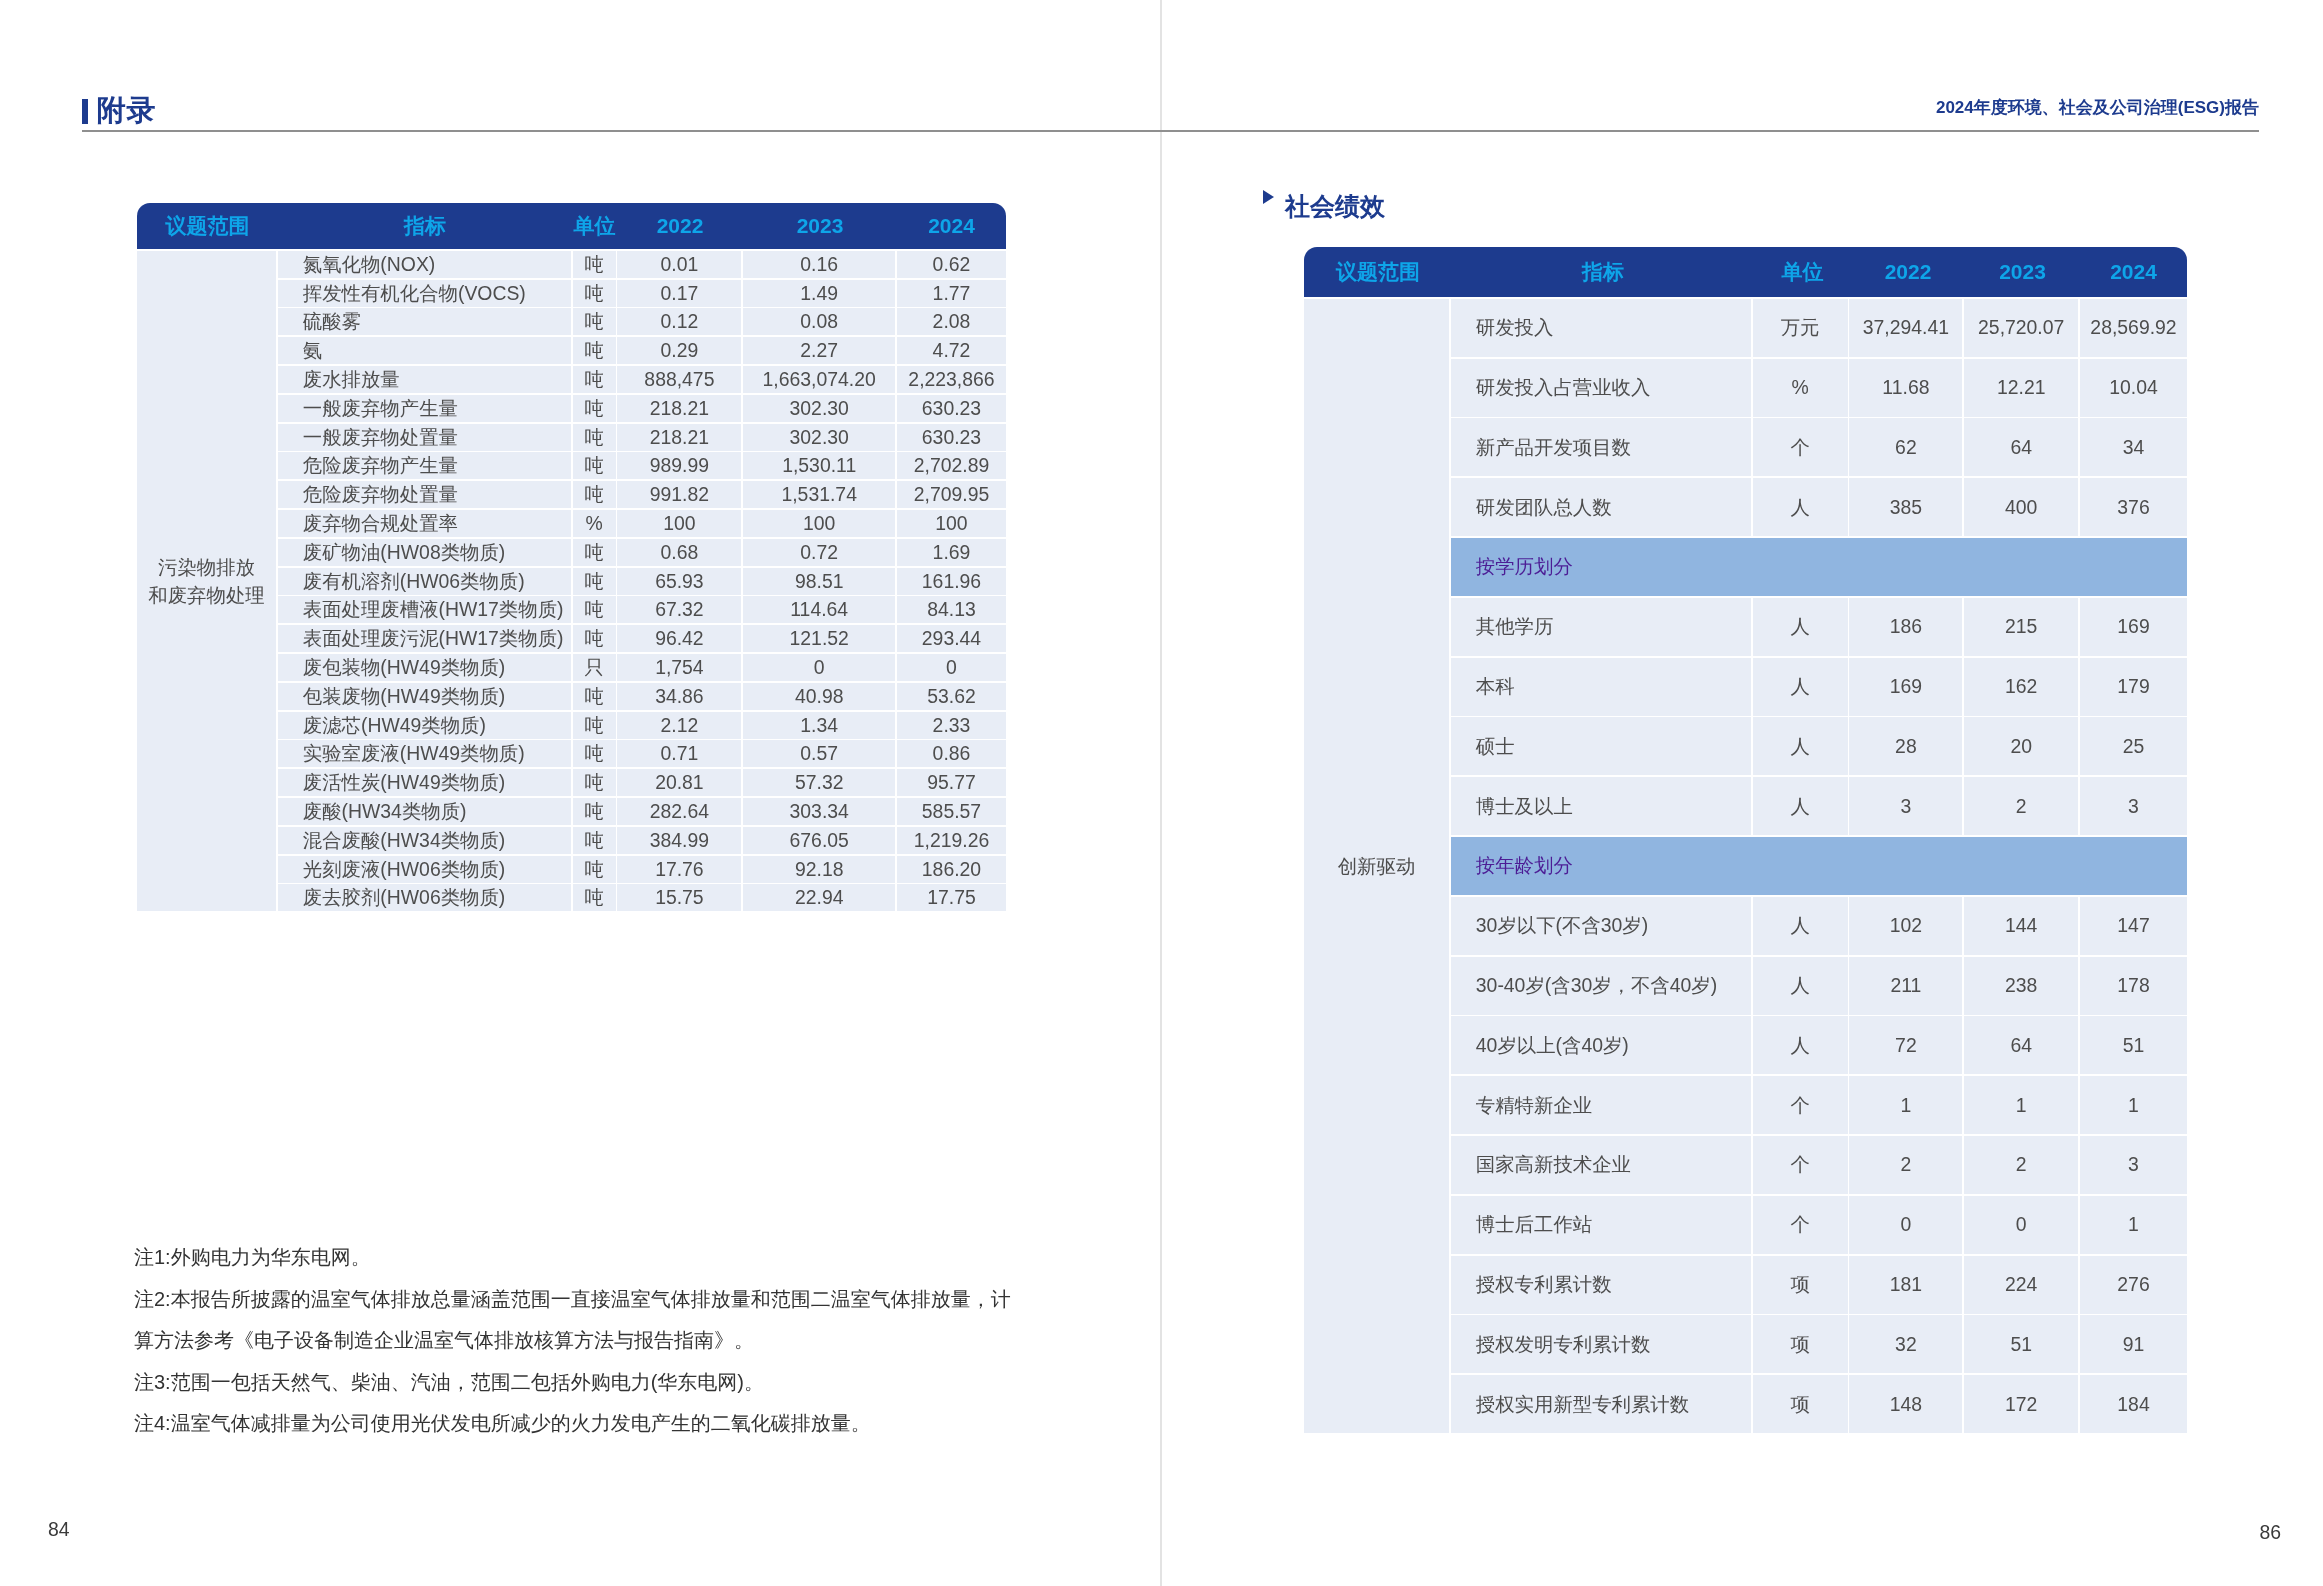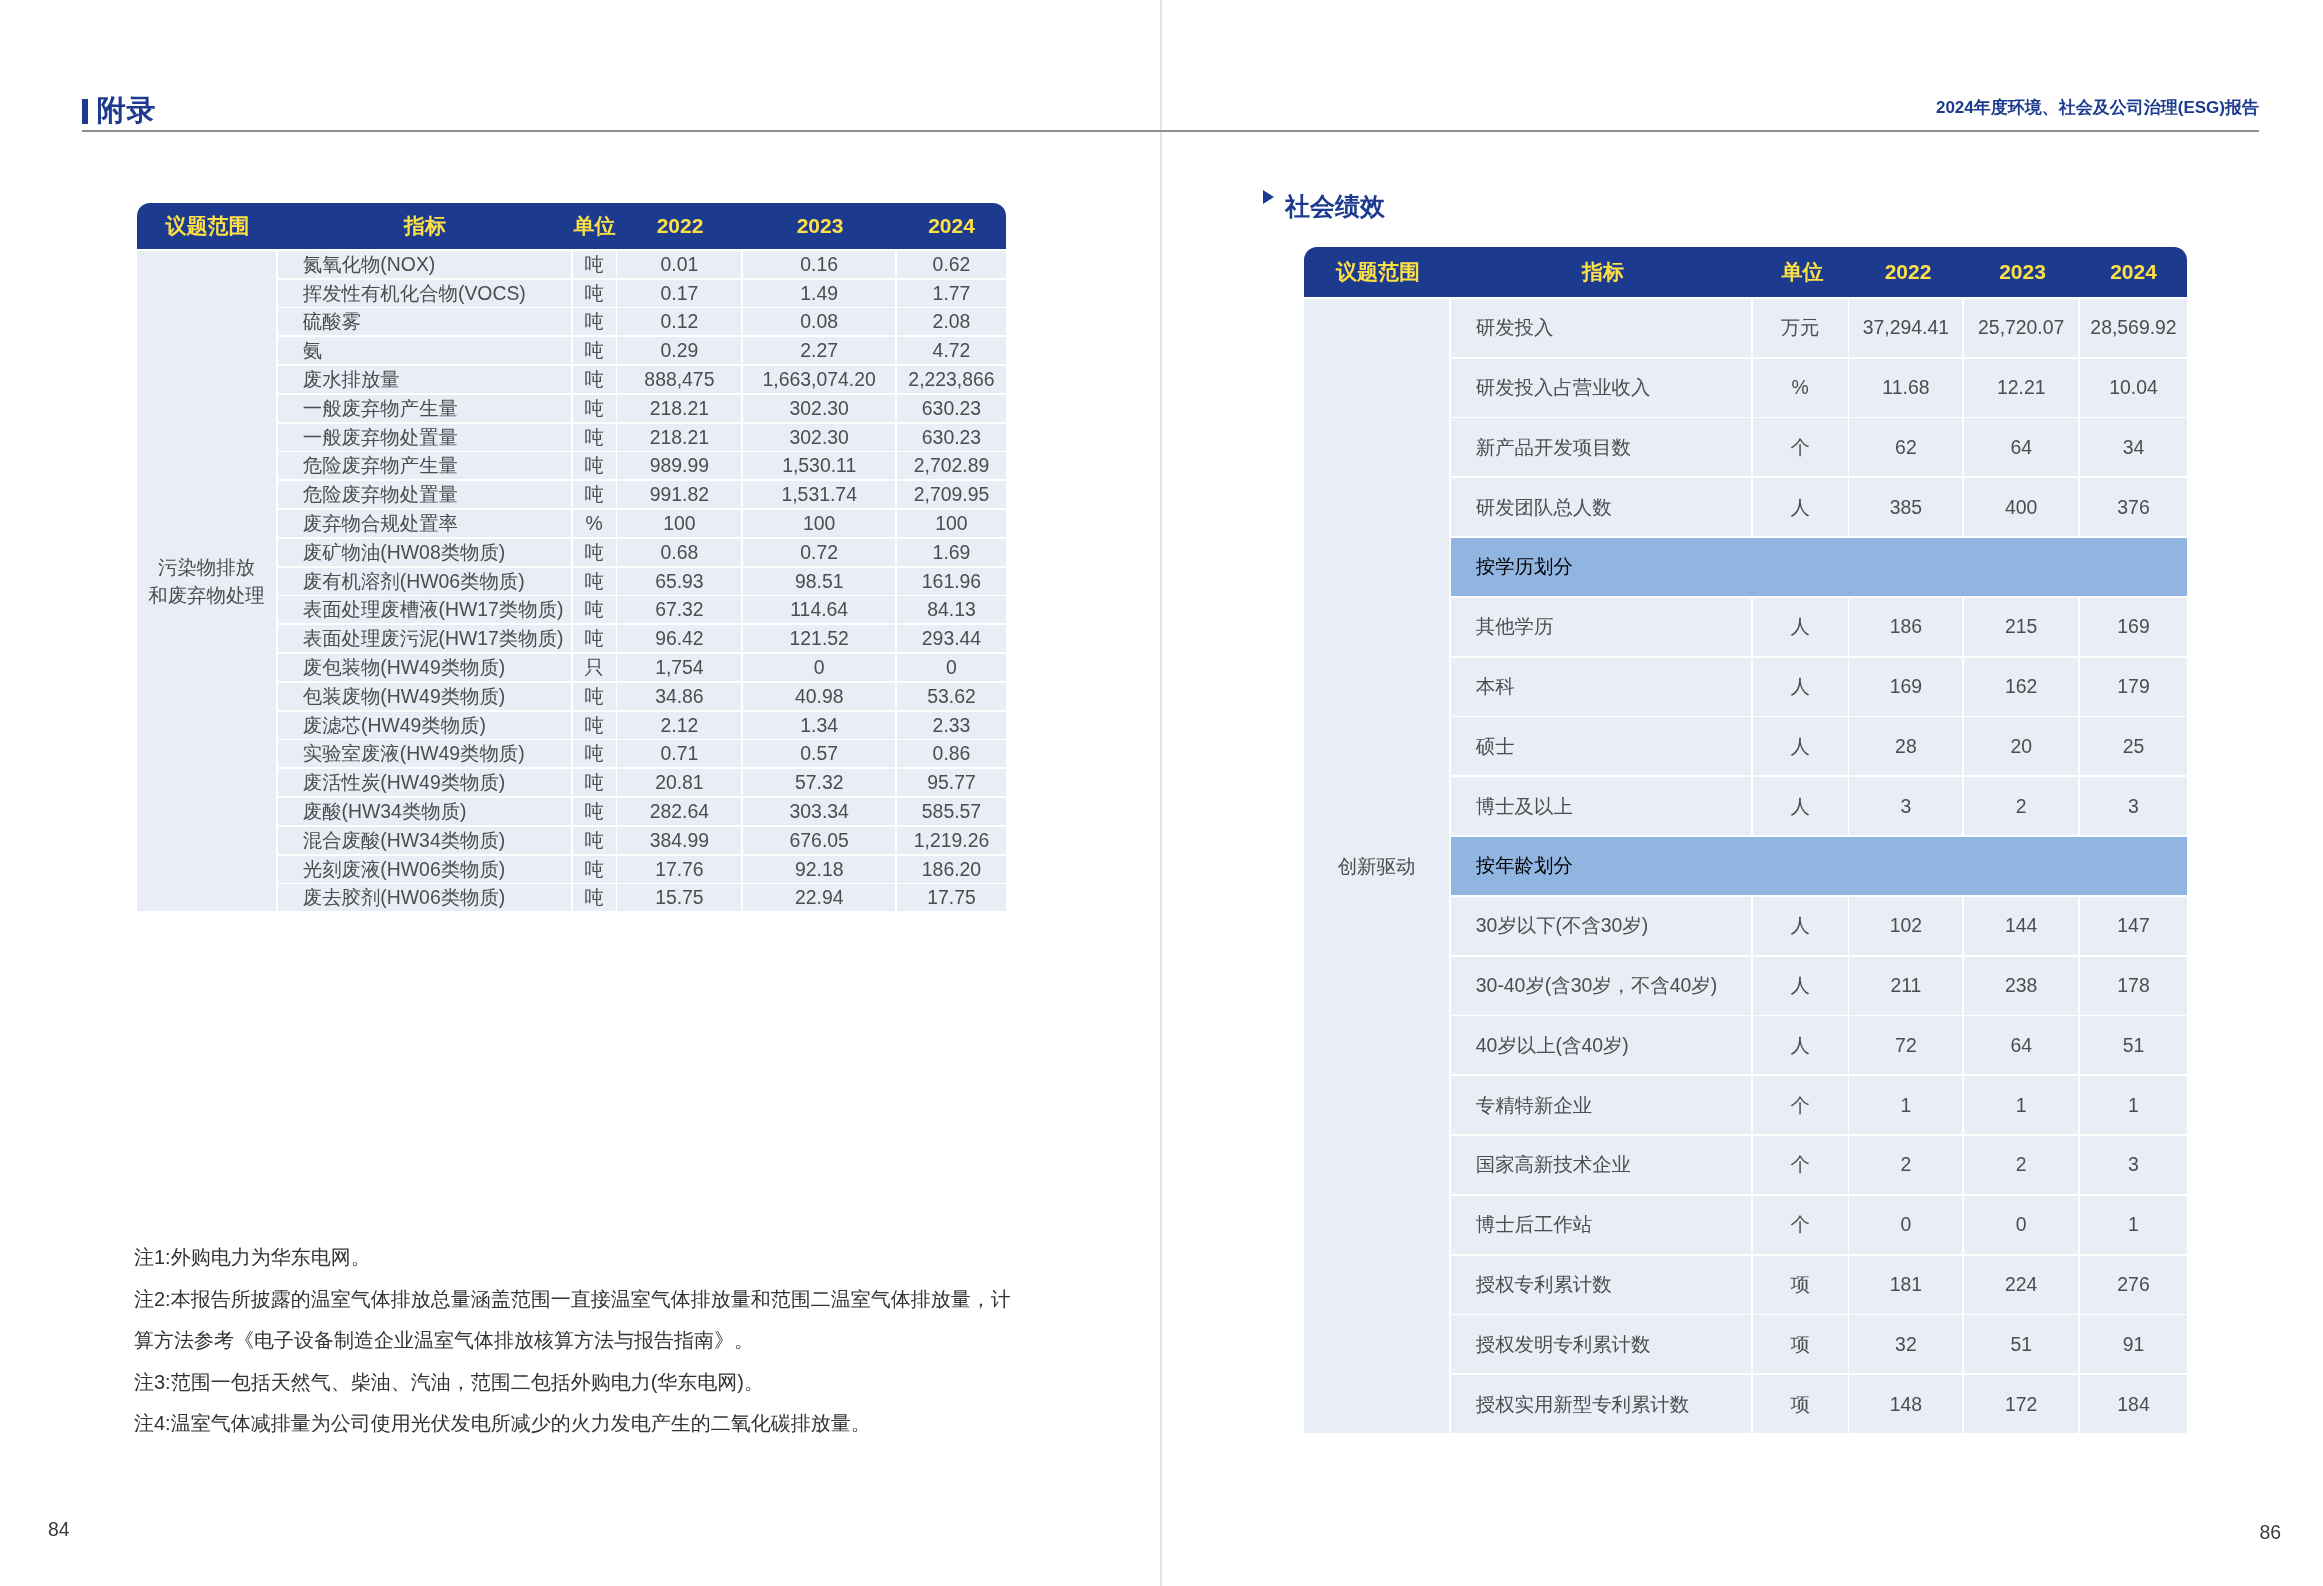--- a/index.html
+++ b/index.html
@@ -22,32 +22,32 @@
   .report-title{position:absolute;top:96px;right:64px;font-size:17px;font-weight:bold;color:var(--navy);}
   .top-rule{position:absolute;left:82px;right:64px;top:130px;height:1.8px;background:var(--rule-gray);}
 
   
   .section-title{position:absolute;left:1263px;top:190px;display:flex;align-items:flex-start;gap:11px;}
   .tri-icon{width:0;height:0;border-left:11px solid var(--navy);border-top:7.4px solid transparent;border-bottom:7.4px solid transparent;}
   .section-title-text{font-size:25px;font-weight:bold;color:var(--navy);}
 
   
   .tbl{position:absolute;}
-  .thead{display:flex;height:46px;background:var(--navy);border-radius:13px 13px 0 0;color:#fde047;font-weight:bold;font-size:21px;}
+  .thead{display:flex;height:46px;background:var(--navy);border-radius:13px 13px 0 0;color:#0ea5e9;font-weight:bold;font-size:21px;}
   .th{display:flex;align-items:center;justify-content:center;}
   .tbody{display:flex;gap:1.8px;margin-top:1.8px;}
   .cat-cell{background:var(--cell-bg);display:flex;align-items:center;justify-content:center;text-align:center;
             font-size:19.4px;color:var(--body-text);white-space:pre-line;line-height:28px;}
   .rows{display:flex;flex-direction:column;gap:1.8px;flex:1;}
   .row{display:flex;gap:1.8px;}
   .cell{background:var(--cell-bg);display:flex;align-items:center;font-size:19.4px;color:var(--body-text);}
   .cell.label{justify-content:flex-start;padding-left:25px;}
   .cell.unit,.cell.val{justify-content:center;}
   .subheader-row{background:var(--subheader-bg);display:flex;align-items:center;padding-left:25px;
-                 font-size:19.4px;color:#000000;}
+                 font-size:19.4px;color:#4c1d95;}
 
   
   .env-table{left:137px;top:203px;width:869px;}
   .env-table .th0{width:141px;} .env-table .th1{width:294px;} .env-table .th2{width:45px;}
   .env-table .th3{width:126px;} .env-table .th4{width:154px;} .env-table .th5{width:109px;}
   .env-table .cat-cell{width:139px;}
   .env-table .row{height:27px;}
   .env-table .cell.label{width:268px;}
   .env-table .cell.unit{width:43px;}
   .env-table .cell.v0{width:124px;}

